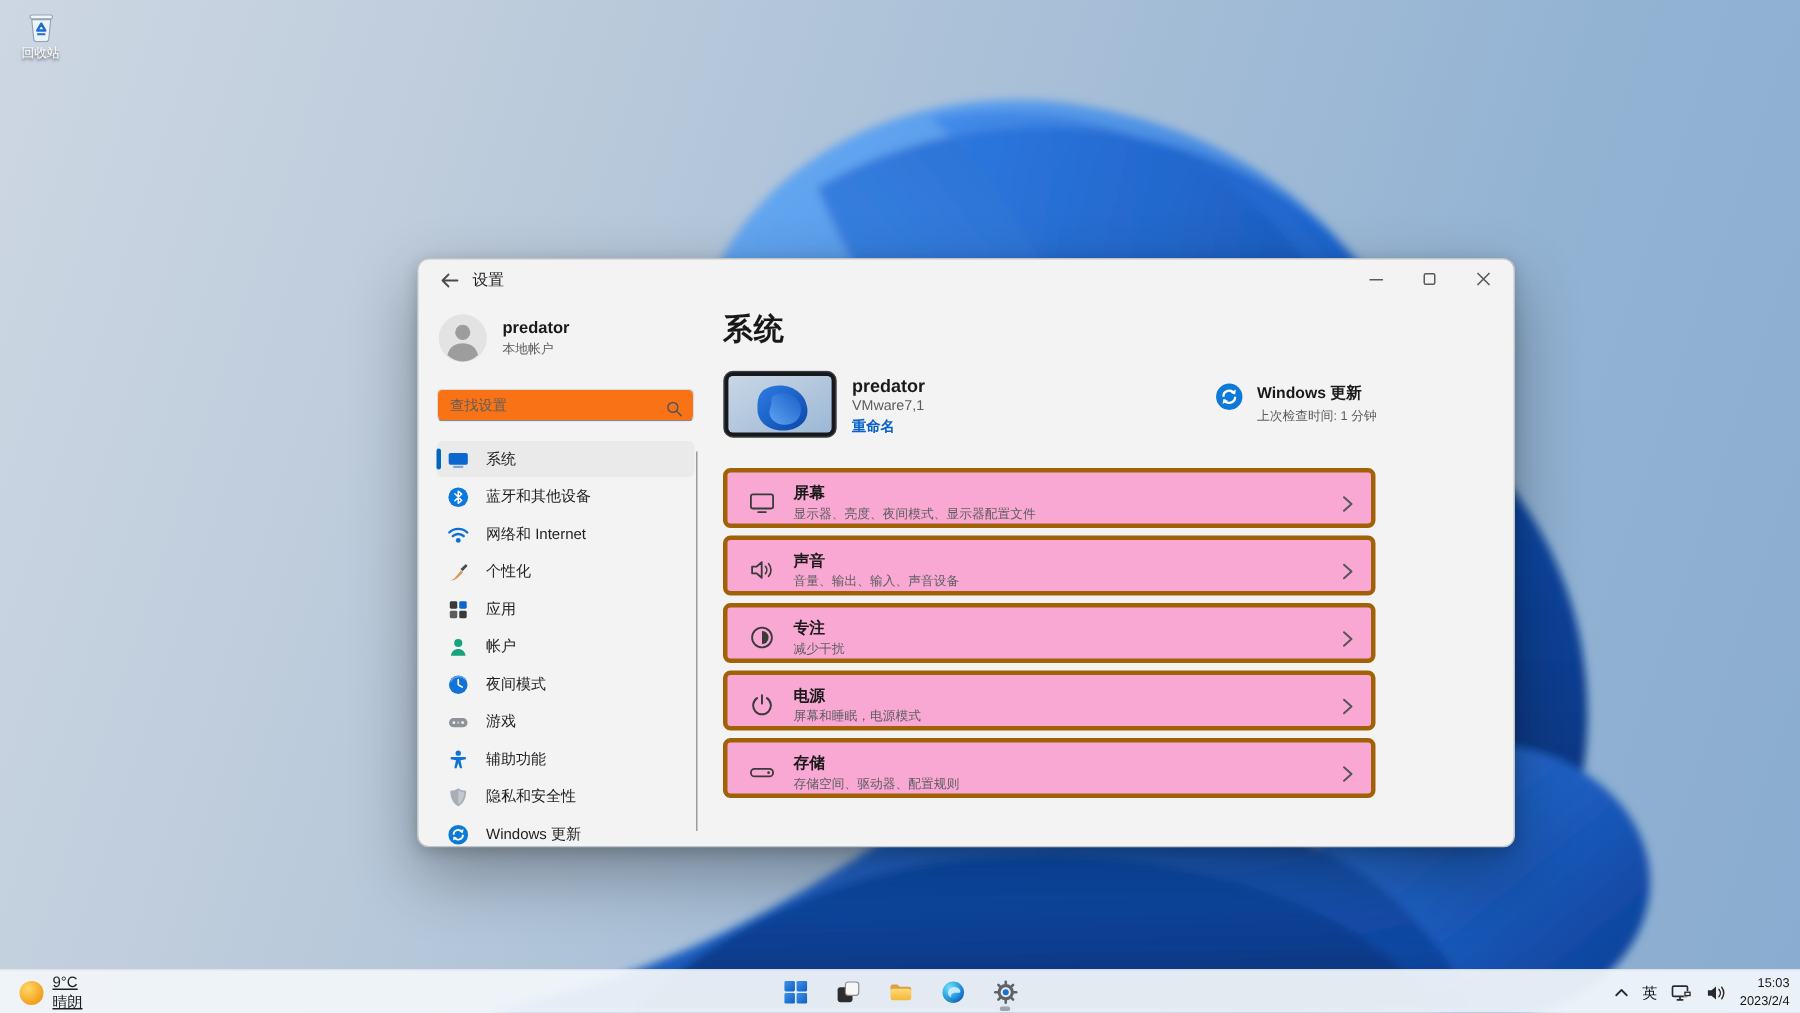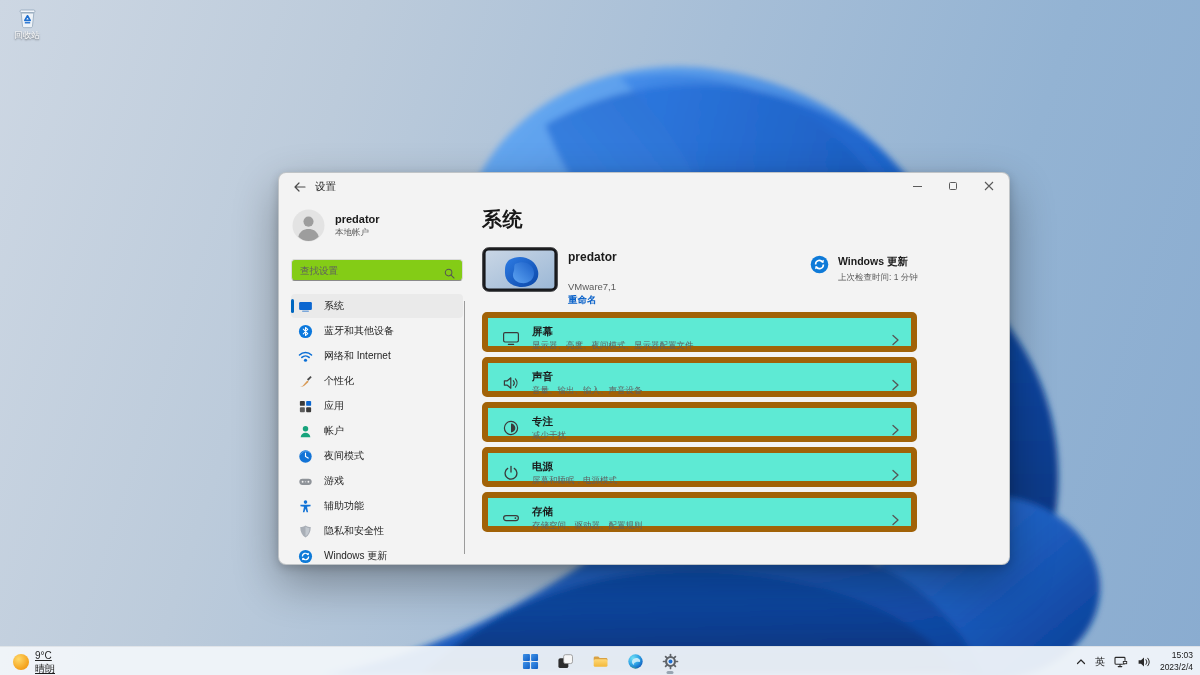--- a/index.html
+++ b/index.html
@@ -28,21 +28,21 @@
   .wbtn { width:36px; height:24px; display:flex; align-items:center; justify-content:center; }
   .mini { width:9px; border-top:1.2px solid #5a5a5a; }
   .maxi { width:8px; height:8px; border:1.2px solid #5a5a5a; border-radius:1.5px; }
 
   
   .nav { position:absolute; left:12px; top:26px; width:176px; bottom:0; }
   .profile { position:absolute; top:10px; left:1px; display:flex; align-items:center; gap:10px; }
   .avatar { width:33px; height:33px; }
   .pname { font-size:11px; font-weight:bold; color:#1a1a1a; }
   .ptype { font-size:8.5px; color:#5c5c5c; margin-top:2px; }
-  .searchbox { position:absolute; top:60px; left:0; width:172px; height:22px; background:#84cc16;
+  .searchbox { position:absolute; top:60px; left:0; width:172px; height:22px; background:#f97316;
     border:1px solid #dadada; border-bottom-color:#8a8a8a; border-radius:4px; }
   .searchbox input { position:absolute; left:8px; top:0; width:138px; height:20px; border:0; outline:0;
     background:transparent; font-size:9.5px; color:#333; font-family:inherit; }
   .searchbox input::placeholder { color:#5f5f5f; opacity:1; }
   .smag { position:absolute; right:7px; top:5px; width:11px; height:11px; }
   .navlist { position:absolute; top:95px; left:0; width:172px; list-style:none; }
   .nav-item { position:relative; height:24px; margin-bottom:1px; border-radius:4px;
     display:flex; align-items:center; padding-left:7px; gap:11px; }
   .nav-item.sel { background:#eaeaea; }
   .accent { display:none; }
@@ -52,29 +52,29 @@
   .nlabel { font-size:10px; color:#1f1f1f; white-space:nowrap; }
   .navscroll { position:absolute; left:173px; top:102px; width:1px; height:253px; background:#9b9b9b; }
 
   
   .main { position:absolute; left:202px; top:26px; width:437px; bottom:0; overflow:hidden; }
   .ptitle { position:absolute; top:7px; left:1px; font-size:20px; font-weight:600; color:#181818; letter-spacing:.5px; }
   .devrow { position:absolute; top:47px; left:1px; right:0; height:48px; }
   .thumb { position:absolute; left:0; top:1px; width:76px; height:45px; }
   .devinfo { position:absolute; left:86px; top:4px; }
   .dname { font-size:12px; font-weight:bold; color:#1a1a1a; }
-  .dmodel { font-size:9.5px; color:#5c5c5c; margin-top:17px; }
+  .dmodel { font-size:9.5px; color:#5c5c5c; margin-top:1px; }
   .drename { font-size:9.5px; font-weight:600; color:#0a62c9; margin-top:2px; cursor:pointer; }
   .upd { position:absolute; left:328px; top:9px; display:flex; gap:9px; }
   .updicon { width:19px; height:19px; flex:none; }
   .updtitle { font-size:10.5px; font-weight:bold; color:#1a1a1a; }
   .updstatus { font-size:8.5px; color:#5c5c5c; margin-top:3px; white-space:nowrap; }
 
   .cards { position:absolute; top:113px; left:1px; width:435px; }
-  .card { position:relative; height:40px; background:#5eead4; border:6px solid #a16207; border-radius:5px; margin-bottom:5px; }
+  .card { position:relative; height:40px; background:#f9a8d4; border:3px solid #a16207; border-radius:5px; margin-bottom:5px; }
   .cicon { position:absolute; left:13px; top:10px; width:20px; height:20px; }
   .cicon svg { width:20px; height:20px; }
   .ctitle { position:absolute; left:44px; top:7px; font-size:10.5px; font-weight:600; color:#1a1a1a; }
   .csub { position:absolute; left:44px; top:21.5px; font-size:8.5px; color:#5e5e5e; white-space:nowrap; }
   .chev { position:absolute; right:11px; top:14px; width:10px; height:12px; }
 
   
   .taskbar { position:absolute; left:0; right:0; bottom:0; height:29px;
     background:rgba(241,245,250,.94); border-top:1px solid rgba(0,0,0,.06); }
   .weather { position:absolute; left:9px; top:2px; height:25px; display:flex; align-items:center; gap:6px; padding:0 4px; border-radius:4px; }

